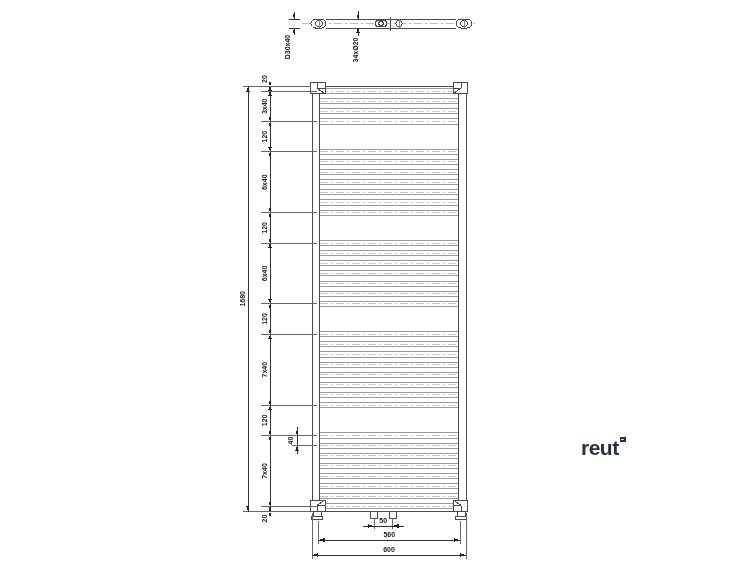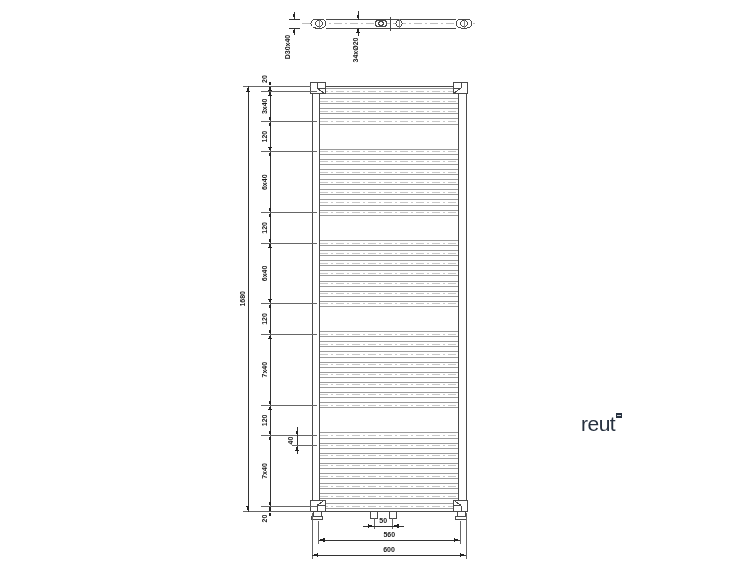--- a/index.html
+++ b/index.html
@@ -1,21 +1,21 @@
 <!DOCTYPE html>
 <html><head>
 <meta charset="utf-8">
 <style>
   html,body{margin:0;padding:0;background:#ffffff;}
   .stage{position:relative;width:756px;height:567px;background:#ffffff;overflow:hidden;
          font-family:"Liberation Sans","DejaVu Sans",sans-serif;}
   svg{position:absolute;left:0;top:0;shape-rendering:crispEdges;}
   svg text{font-family:"Liberation Sans","DejaVu Sans",sans-serif;font-size:7px;font-weight:bold;
            fill:#1c1c1c;shape-rendering:auto;}
-  .logo{position:absolute;left:581px;top:412px;font-weight:normal;font-size:21px;
+  .logo{position:absolute;left:581px;top:436px;font-weight:bold;font-size:21px;
         color:#27313f;letter-spacing:-0.5px;line-height:24px;}
   .logo-mark{position:relative;display:inline-block;width:6px;height:5px;background:#27313f;
              margin:1px 0 0 1px;vertical-align:top;}
   .logo-mark::after{content:"";position:absolute;left:1px;top:1.5px;width:3.5px;height:1.5px;background:#cfd4da;}
 </style>
 </head>
 <body>
 
 <div class="stage">
   <svg width="756" height="567" viewBox="0 0 756 567">

